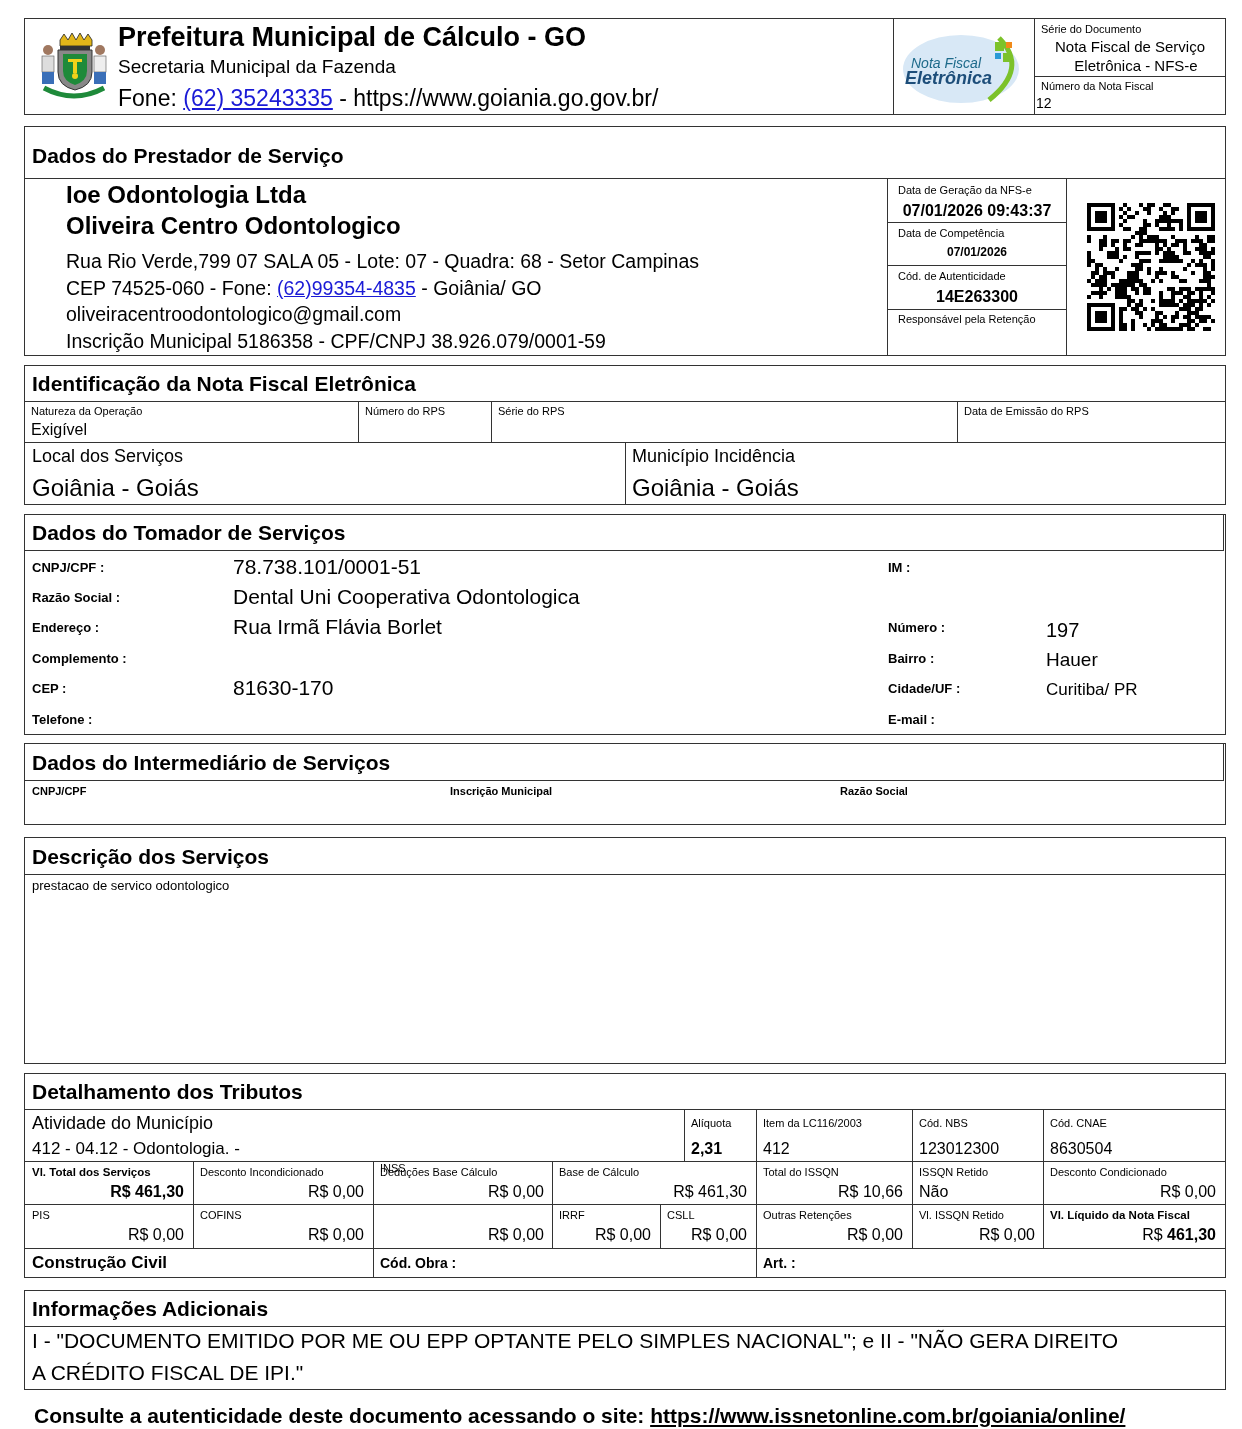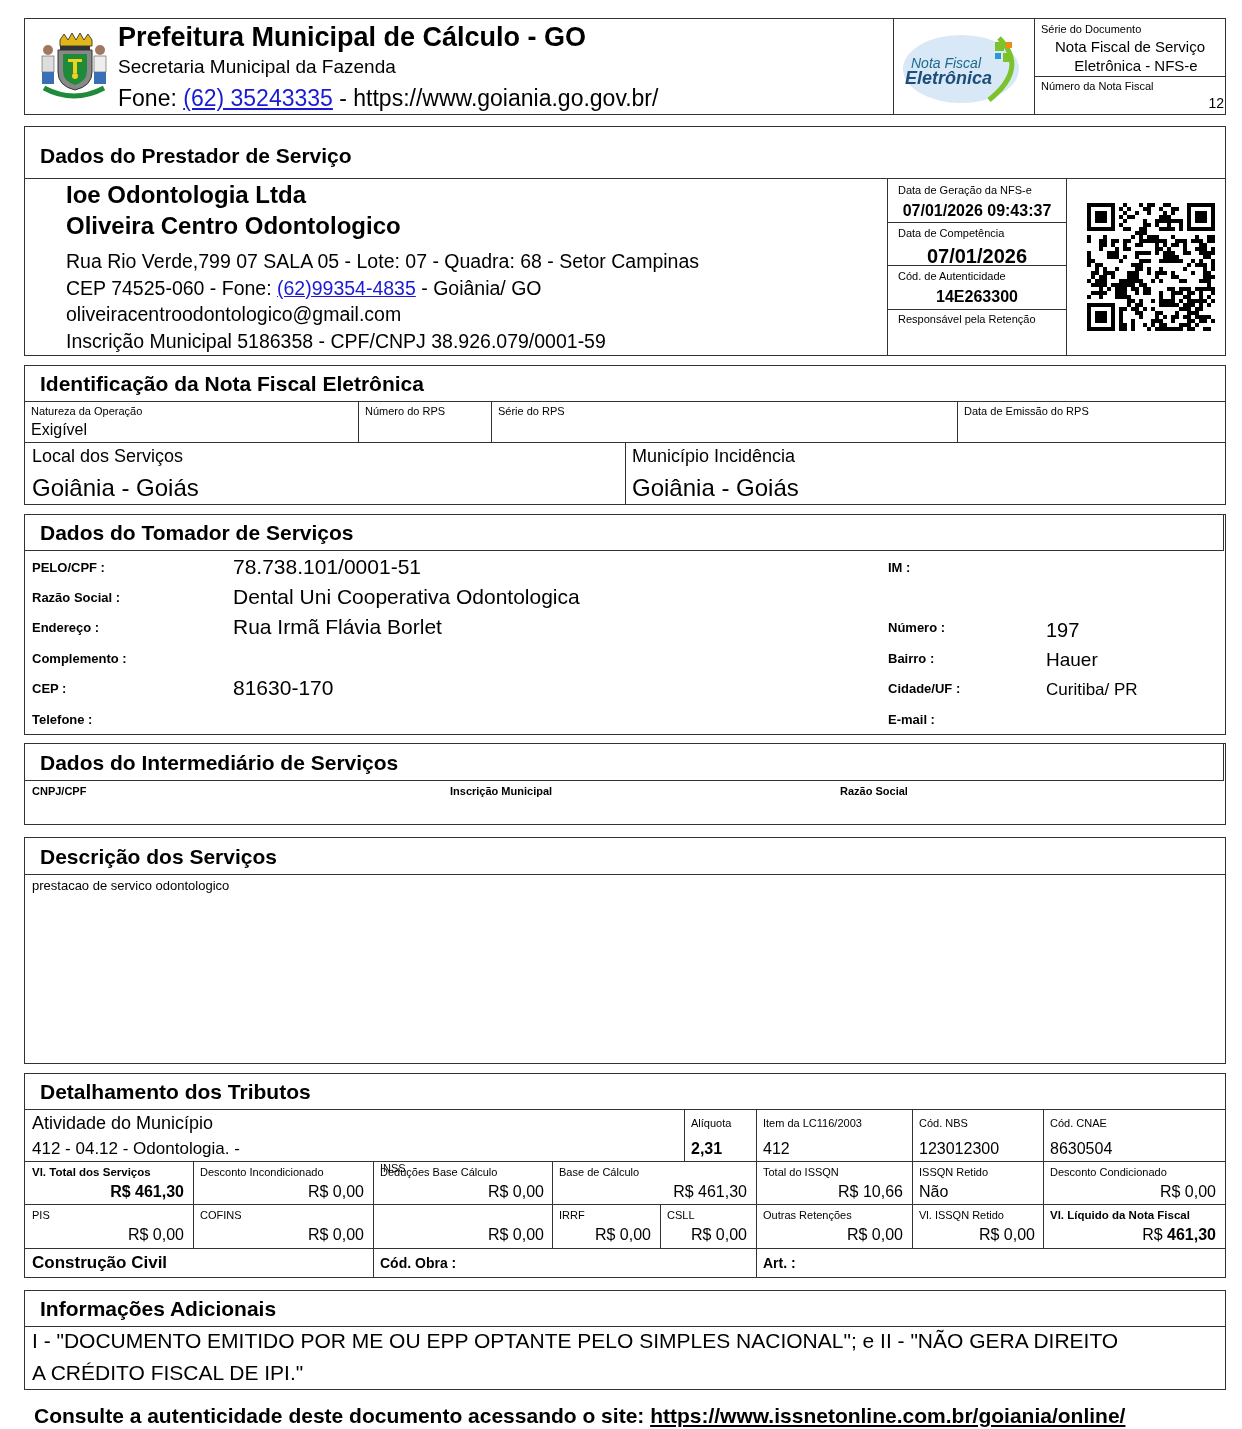--- a/index.html
+++ b/index.html
@@ -4,21 +4,21 @@
 <style>
   * { box-sizing: border-box; margin: 0; padding: 0; }
   html, body { width: 1242px; height: 1429px; background: #fff; }
   body { font-family: "Liberation Sans", sans-serif; color: #000; position: relative; }
   .abs { position: absolute; }
   .box { position: absolute; border: 1px solid #333; background: #fff; }
   .vline { position: absolute; width: 1px; background: #333; }
   .hline { position: absolute; height: 1px; background: #333; }
   .tiny { font-size: 11px; }
   .lbl-b { font-size: 13px; font-weight: bold; }
-  .sec-title { font-size: 21px; font-weight: bold; margin-left: 8px; }
+  .sec-title { font-size: 21px; font-weight: bold; }
   a.link { color: #1a1ad6; text-decoration: underline; }
   .right { text-align: right; }
   .val16 { font-size: 16px; }
 </style>
 </head>
 <body>
 
 <div class="box" style="left:24px;top:18px;width:1202px;height:97px;"></div>
 <div class="vline" style="left:893px;top:18px;height:97px;"></div>
 <div class="vline" style="left:1034px;top:18px;height:97px;"></div>
@@ -60,21 +60,21 @@
     <rect x="104" y="29" width="9" height="9" fill="#7cc22a"></rect>
     <text x="12" y="44" font-family="Liberation Sans, sans-serif" font-style="italic" font-size="14" fill="#1d6a8a">Nota Fiscal</text>
     <text x="6" y="60" font-family="Liberation Sans, sans-serif" font-style="italic" font-weight="bold" font-size="18" fill="#1d4e7a">Eletrônica</text>
   </svg>
 </div>
 
 <div class="abs tiny" style="left:1041px;top:23px;">Série do Documento</div>
 <div class="abs" style="left:1036px;top:38px;width:188px;text-align:center;font-size:15px;">Nota Fiscal de Serviço</div>
 <div class="abs" style="left:1036px;top:57px;width:200px;text-align:center;font-size:15px;">Eletrônica - NFS-e</div>
 <div class="abs tiny" style="left:1041px;top:80px;">Número da Nota Fiscal</div>
-<div class="abs" style="left:1036px;top:95px;width:188px;text-align:right;font-size:14px;">12</div>
+<div class="abs" style="left:1036px;top:95px;width:188px;text-align:left;font-size:14px;">12</div>
 
 <div class="box" style="left:24px;top:126px;width:1202px;height:230px;"></div>
 <div class="abs sec-title" style="left:32px;top:144px;">Dados do Prestador de Serviço</div>
 <div class="hline" style="left:24px;top:178px;width:1202px;"></div>
 <div class="vline" style="left:887px;top:178px;height:178px;"></div>
 <div class="vline" style="left:1066px;top:178px;height:178px;"></div>
 <div class="hline" style="left:887px;top:222px;width:179px;"></div>
 <div class="hline" style="left:887px;top:265px;width:179px;"></div>
 <div class="hline" style="left:887px;top:309px;width:179px;"></div>
 
@@ -83,21 +83,21 @@
 <div class="abs" style="left:66px;top:250px;font-size:19.5px;white-space:nowrap;">Rua Rio Verde,799 07 SALA 05 - Lote: 07 - Quadra: 68 - Setor Campinas</div>
 <div class="abs" style="left:66px;top:277px;font-size:19.5px;white-space:nowrap;">
   <span>CEP 74525-060 - Fone: </span><a class="link">(62)99354-4835</a><span> - Goiânia/ GO</span>
 </div>
 <div class="abs" style="left:66px;top:303px;font-size:19.5px;">oliveiracentroodontologico@gmail.com</div>
 <div class="abs" style="left:66px;top:330px;font-size:19.5px;white-space:nowrap;">Inscrição Municipal 5186358 - CPF/CNPJ 38.926.079/0001-59</div>
 
 <div class="abs tiny" style="left:898px;top:184px;">Data de Geração da NFS-e</div>
 <div class="abs" style="left:888px;top:202px;width:178px;text-align:center;font-size:16px;font-weight:bold;">07/01/2026 09:43:37</div>
 <div class="abs tiny" style="left:898px;top:227px;">Data de Competência</div>
-<div class="abs" style="left:888px;top:245px;width:178px;text-align:center;font-size:20px;font-weight:bold;">07/01/2026</div>
+<div class="abs" style="left:888px;top:245px;width:178px;text-align:center;font-size:12px;font-weight:bold;">07/01/2026</div>
 <div class="abs tiny" style="left:898px;top:270px;">Cód. de Autenticidade</div>
 <div class="abs" style="left:888px;top:288px;width:178px;text-align:center;font-size:16px;font-weight:bold;">14E263300</div>
 <div class="abs tiny" style="left:898px;top:313px;">Responsável pela Retenção</div>
 
 <div class="abs" style="left:1087px;top:203px;width:128px;height:128px;">
   <svg id="qr" width="128" height="128" viewBox="0 0 32 32" shape-rendering="crispEdges">
       <rect x="9" y="0" width="1" height="1" fill="#000"></rect>
       <rect x="13" y="0" width="1" height="1" fill="#000"></rect>
       <rect x="15" y="0" width="1" height="1" fill="#000"></rect>
       <rect x="16" y="0" width="1" height="1" fill="#000"></rect>
@@ -506,21 +506,21 @@
 <div class="abs" style="left:32px;top:446px;font-size:18px;">Local dos Serviços</div>
 <div class="abs" style="left:32px;top:474px;font-size:24px;">Goiânia - Goiás</div>
 <div class="abs" style="left:632px;top:446px;font-size:18px;">Município Incidência</div>
 <div class="abs" style="left:632px;top:474px;font-size:24px;">Goiânia - Goiás</div>
 
 <div class="box" style="left:24px;top:514px;width:1202px;height:221px;"></div>
 <div class="abs sec-title" style="left:32px;top:521px;">Dados do Tomador de Serviços</div>
 <div class="hline" style="left:24px;top:550px;width:1200px;"></div>
 <div class="vline" style="left:1223px;top:514px;height:37px;"></div>
 
-<div class="abs lbl-b" style="left:32px;top:560px;">PELO/CPF :</div>
+<div class="abs lbl-b" style="left:32px;top:560px;">CNPJ/CPF :</div>
 <div class="abs" style="left:233px;top:555px;font-size:21px;">78.738.101/0001-51</div>
 <div class="abs lbl-b" style="left:888px;top:560px;">IM :</div>
 
 <div class="abs lbl-b" style="left:32px;top:590px;">Razão Social :</div>
 <div class="abs" style="left:233px;top:585px;font-size:21px;">Dental Uni Cooperativa Odontologica</div>
 
 <div class="abs lbl-b" style="left:32px;top:620px;">Endereço :</div>
 <div class="abs" style="left:233px;top:615px;font-size:21px;">Rua Irmã Flávia Borlet</div>
 <div class="abs lbl-b" style="left:888px;top:620px;">Número :</div>
 <div class="abs" style="left:1046px;top:619px;font-size:20px;">197</div>

